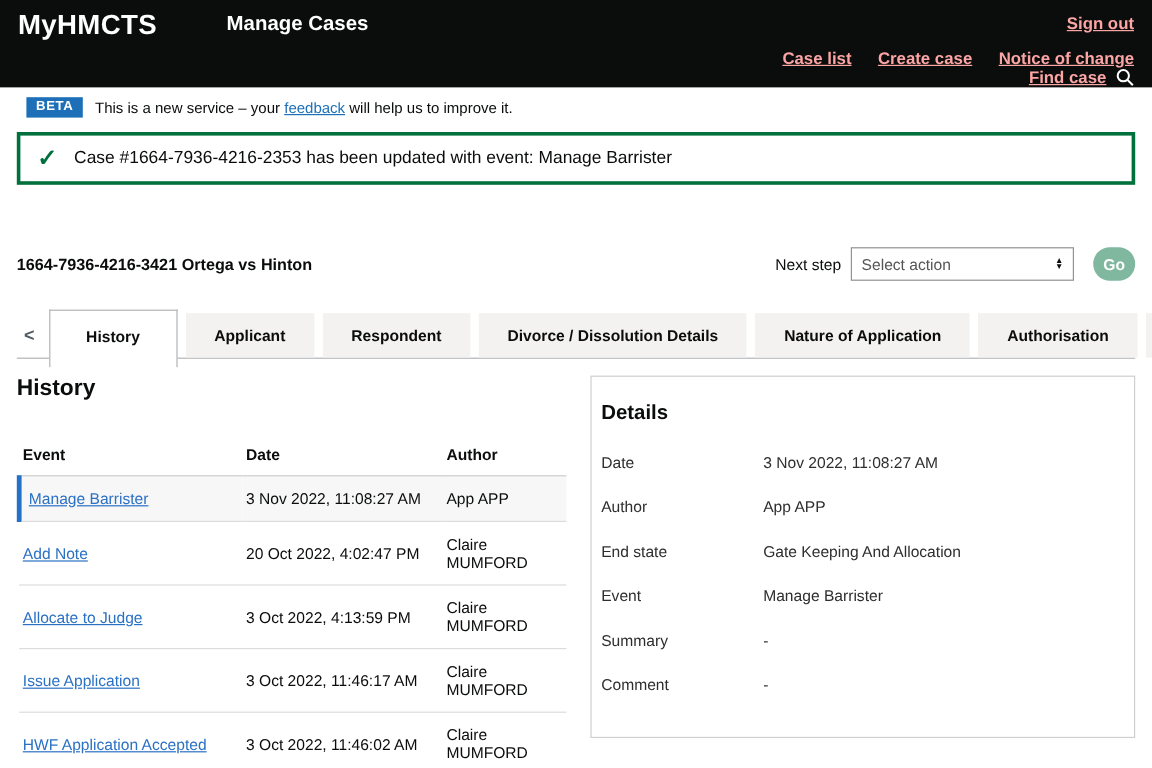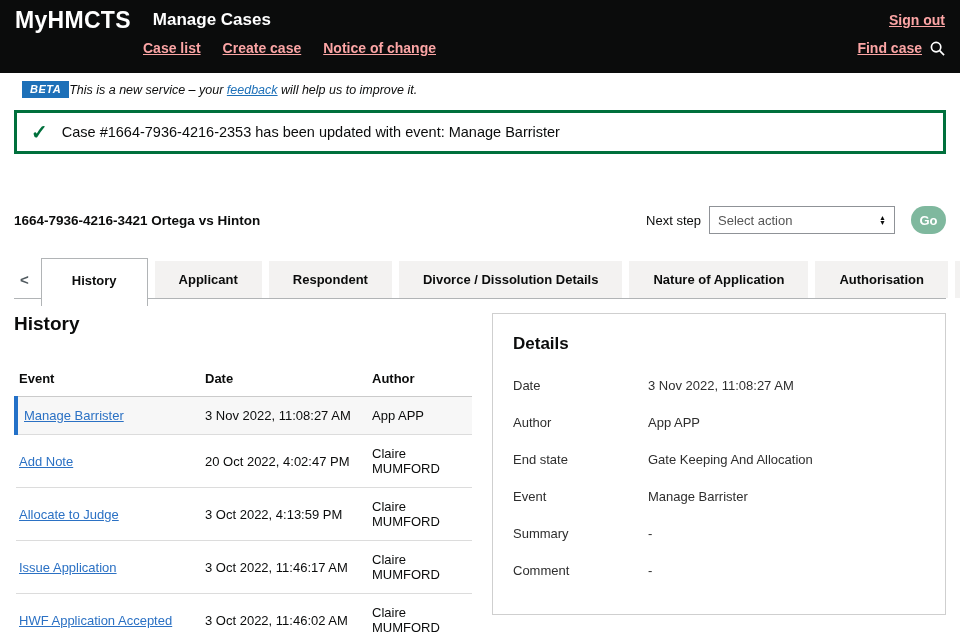--- a/index.html
+++ b/index.html
@@ -1,34 +1,34 @@
 <!DOCTYPE html>
 <html><head>
 <meta charset="utf-8">
 <style>
   * { margin:0; padding:0; box-sizing:border-box; }
   html,body { width:960px; height:640px; background:#fff; font-family:"Liberation Sans", sans-serif; color:#0b0c0c; overflow:hidden; }
 
   
   .hdr { background:#0b0c0c; color:#fff; padding:0 15px; }
-  .hdr-row1 { display:flex; align-items:center; height:40px; }
+  .hdr-row1 { display:flex; align-items:center; height:40px;gap:36px; }
   .brand { font-size:23px; font-weight:bold; letter-spacing:.3px; }
   .service { font-size:17px; font-weight:bold; margin-left:22px; }
   .hdr-right { margin-left:auto; }
   .hdr a, .hlink { color:#fca5a5; text-decoration:underline; font-weight:bold; cursor:pointer; }
   .signout { font-size:14px; }
-  .hdr-row2 { display:flex; align-items:flex-start; height:33px; padding-left:128px; }
+  .hdr-row2 { display:flex; align-items:flex-end; height:33px; padding-left:128px;flex-direction:column; }
   .hnav { display:flex; gap:22px; }
   .hnav .hlink { font-size:14px; }
   .findcase { margin-left:auto; display:flex; align-items:center; gap:8px; }
   .findcase .hlink { font-size:14px; }
   .search-svg { width:15px; height:15px; display:block; }
 
   
-  .phase { display:flex; align-items:center; padding:8px 22px; background:#fff;font-style:italic; }
+  .phase { display:flex; align-items:center; gap:10px; padding:8px 22px; background:#fff; }
   .beta-badge { background:#1d70b8; color:#fff; font-size:11px; font-weight:bold; letter-spacing:.5px; padding:2px 8px 3px; }
   .phase-text { font-size:12.5px; }
   .phase-text a { color:#1d70b8; text-decoration:underline; cursor:pointer; }
 
   
   .alert { margin:4px 14px 0; border:3px solid #00703c; display:flex; align-items:center; gap:14px; padding:9px 14px; }
   .alert-check { color:#00703c; font-size:20px; font-weight:bold; line-height:1; }
   .alert-msg { font-size:14.5px; color:#0b0c0c;text-align:center; }
 
   
@@ -54,21 +54,21 @@
   .left-col h2 { font-size:19px; font-weight:bold; margin-bottom:28px; }
   table.hist { width:100%; border-collapse:collapse; }
   table.hist th { text-align:left; font-size:13px; font-weight:bold; padding:8px 4px 10px 3px; border-bottom:1px solid #cbcbcb; }
   table.hist td { font-size:13px; padding:11px 4px 11px 3px; border-bottom:1px solid #dcdcdc; }
   table.hist a { color:#2b71c4; text-decoration:underline; cursor:pointer; }
   tr.selected td { background:#f7f7f7; }
   tr.selected td:first-child { border-left:4px solid #2471c8; padding-left:6px; }
   td.c-event, th.c-event { width:186px; padding-left:3px; }
   td.c-date, th.c-date { width:167px; }
 
-  .details-panel { flex:1; margin-left:20px; border:1px solid #cfcfcf; padding:20px 20px 14px; min-height:268px; }
+  .details-panel { flex:1; margin-left:20px; border:1px solid #cfcfcf; padding:20px 8px 14px; min-height:268px; }
   .details-panel h3 { font-size:17px; font-weight:bold; margin-bottom:24px; }
   .dfield { display:flex; margin-bottom:22px; }
   .dlabel { width:135px; font-size:13px; color:#2e2e2e; }
   .dvalue { font-size:13px; color:#2e2e2e; }
 </style>
 </head>
 <body>
 
 <div class="hdr">
   <div class="hdr-row1">

